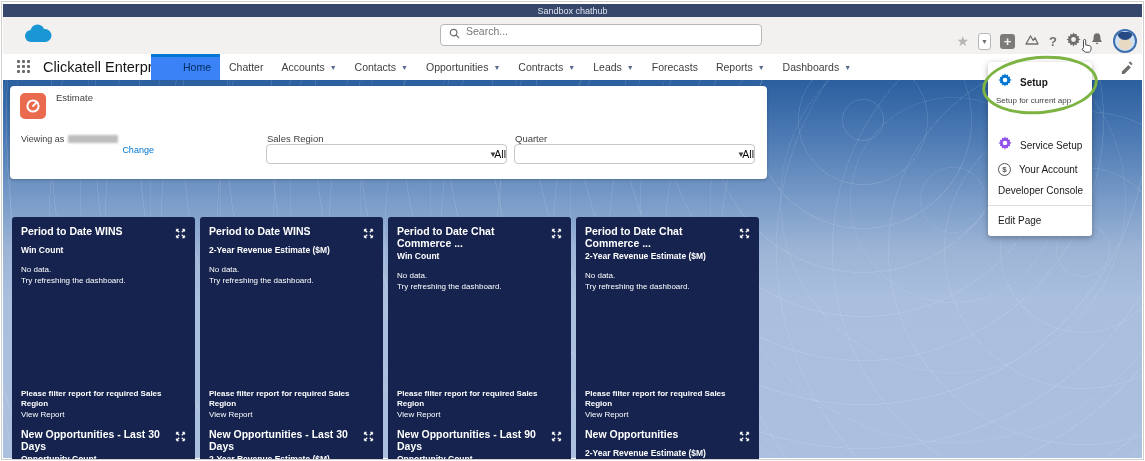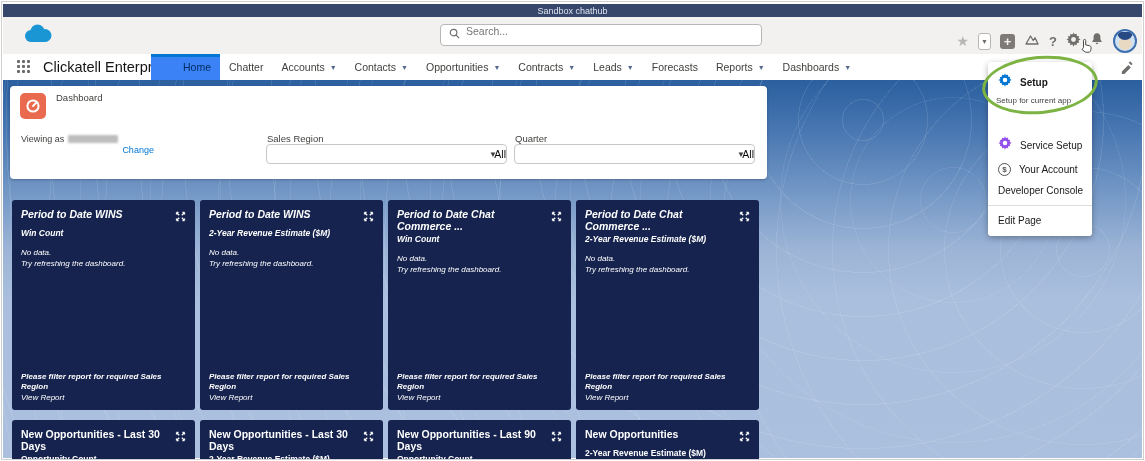--- a/index.html
+++ b/index.html
@@ -71,21 +71,21 @@
   .btn + .btn { border-left:none; }
   .btn.caret-btn { border-radius:0 4px 4px 0; padding:0 9px; font-size:7px; }
   .filter-label { position:absolute; top:47px; font-size:9.5px; color:#3e3e3c; }
   .filter-select { position:absolute; top:58px; width:241px; height:20px; background:#fff; border:1px solid #c9c7c5;
                    border-radius:4px; font-size:10.5px; color:#080707; display:flex; align-items:center;
                    justify-content:flex-end; cursor:pointer; }
   .filter-select .sel-caret { position:absolute; right:9px; font-size:8px; color:#3e3e3c; }
 
   
   .cards-row { position:absolute; left:9px; display:grid; grid-template-columns:repeat(4,183px); gap:5px; }
-  .row1 { top:120px;font-style:italic; }
+  .row1 { top:137px; }
   .row2 { top:340px; }
   .card { position:relative; height:210px; background:#15234e; border-radius:3px; color:#fff; padding:8px 9px; }
   .card-head { display:flex; justify-content:space-between; align-items:flex-start; }
   .card-title { font-size:10.5px; font-weight:bold; line-height:1.15; }
   .expand { flex:0 0 auto; margin-left:6px; cursor:pointer; }
   .card-sub { font-size:8.5px; font-weight:bold; margin-top:2px; }
   .card-empty { margin-top:10px; font-size:8px; line-height:1.35; }
   .card-foot { position:absolute; left:9px; right:9px; bottom:7px; font-size:8px; line-height:1.3; font-weight:bold; }
   .card-foot .f2 { font-weight:normal; cursor:pointer; }
 
@@ -254,21 +254,21 @@
 
   <div class="content">
 
     <div class="dash-panel">
       <span class="dash-icon">
         <svg width="16" height="16" viewBox="0 0 16 16">
           <circle cx="8" cy="8" r="5.6" fill="none" stroke="#fff" stroke-width="2"></circle>
           <path d="M8 8L11 5" stroke="#fff" stroke-width="1.8" stroke-linecap="round"></path>
         </svg>
       </span>
-      <div class="dash-type">Dashboard</div>
+      <div class="dash-type">Estimate</div>
       <div class="viewing-row">
         <span>Viewing as</span>
         <span class="redacted"></span>
         <span class="change-link">Change</span>
       </div>
       <div class="filter-label" style="left:257px;">Sales Region</div>
       <div class="filter-select" style="left:256px;">
         <span>All</span>
         <span class="sel-caret">▼</span>
       </div>

